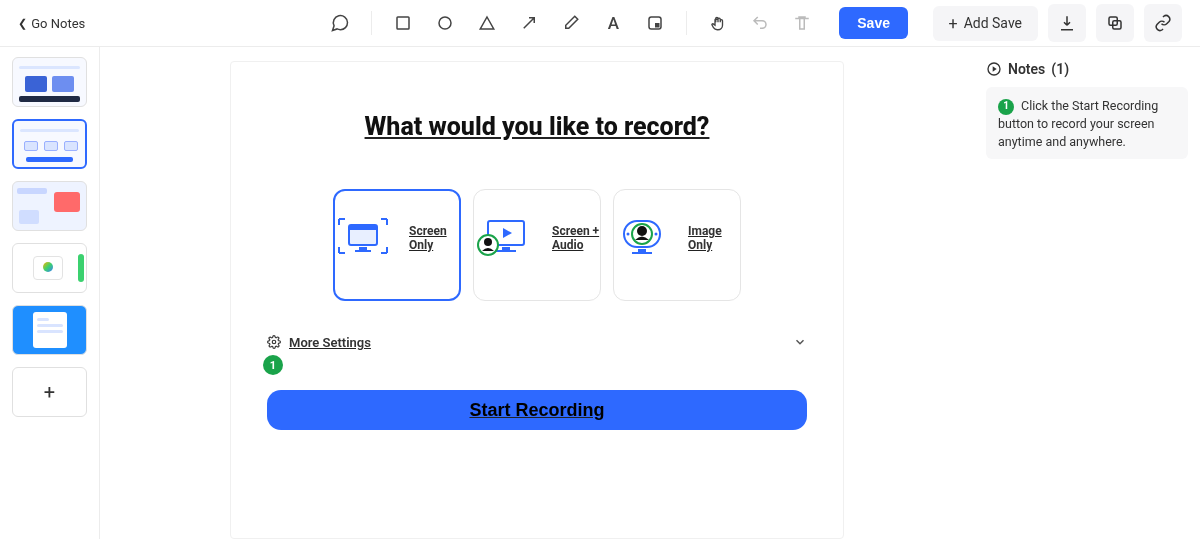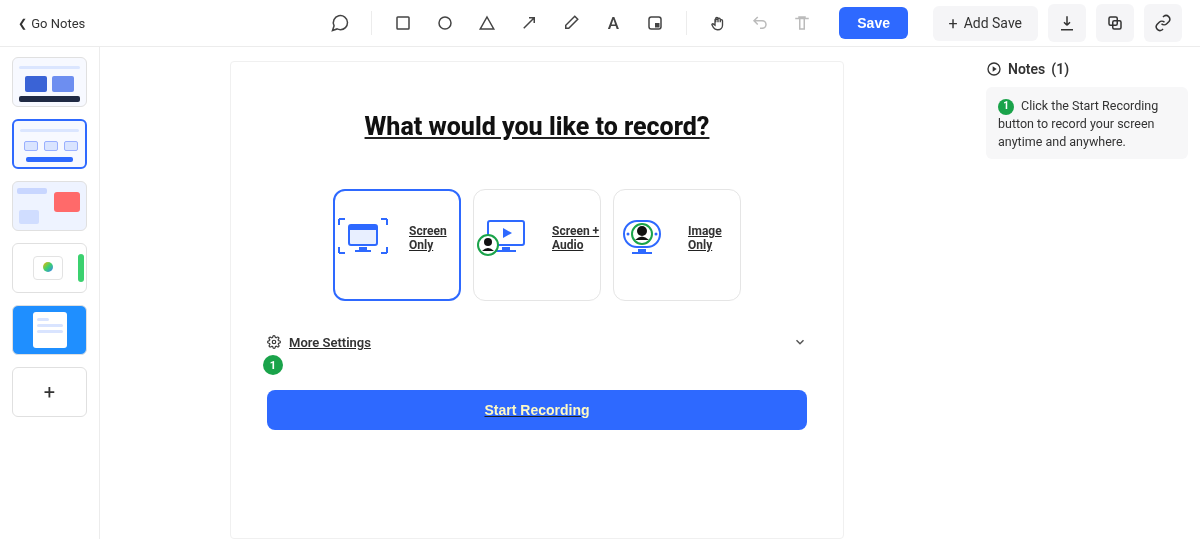--- a/index.html
+++ b/index.html
@@ -31,21 +31,21 @@
   .headline { text-align: center; font-size: 25px; font-weight: 800; color: #111; margin-bottom: 48px; }
   .cards { display: flex; justify-content: center; gap: 12px; }
   .card { width: 128px; height: 112px; border: 1px solid #e5e5e5; border-radius: 12px; display: flex; flex-direction: row; align-items: center; justify-content: flex-end; padding-bottom: 14px; gap: 18px; cursor: pointer; }
   .card.active { border: 2px solid #2e69ff; }
   .card-label { font-size: 12px; font-weight: 700; color: #333; }
   .card-ic { height: 46px; display:flex; align-items:center; justify-content:center; }
 
   .more-row { margin: 34px auto 0 auto; width: 540px; display: flex; gap: 8px; font-size: 13px; font-weight: 600; color: #333; position: relative; }
   .more-row .chevd { margin-left: auto; color:#555; }
   .badge1 { position: absolute; left: -4px; top: 20px; width: 20px; height: 20px; border-radius: 50%; background: #1aa34a; color: #fff; font-size: 11px; font-weight:700; display:flex; align-items:center; justify-content:center; }
-  .start-btn { margin: 40px auto 0 auto; width: 540px; height: 40px; background: #2e69ff; color: #fef9c3; border: none; border-radius: 8px; font-size: 14px; font-weight: 600; cursor: pointer; display:block; }
+  .start-btn { margin: 40px auto 0 auto; width: 540px; height: 40px; background: #2e69ff; color: #000000; border: none; border-radius: 14px; font-size: 18px; font-weight: 600; cursor: pointer; display:block; }
 
   .notes-panel { width: 226px; padding: 14px 12px 0 12px; }
   .notes-head { display: flex; align-items: center; gap: 6px; font-size: 14px; font-weight: 600; color: #333; margin-bottom: 10px; cursor:pointer; }
   .note-card { background: #f7f7f8; border-radius: 6px; padding: 10px 12px 8px 12px; font-size: 12.5px; color: #333; line-height: 1.45; }
   .note-num { display:inline-flex; width:16px; height:16px; border-radius:50%; background:#1aa34a; color:#fff; font-size:10px; font-weight:700; align-items:center; justify-content:center; margin-right:4px; vertical-align:middle; }
   .note-meta { display:flex; align-items:center; gap:8px; margin-top:8px; color:#9a9a9a; font-size:11px; }
   .note-meta .mic { cursor:pointer; color:#bdbdbd; }
 
   svg { display:block; }
 </style>

